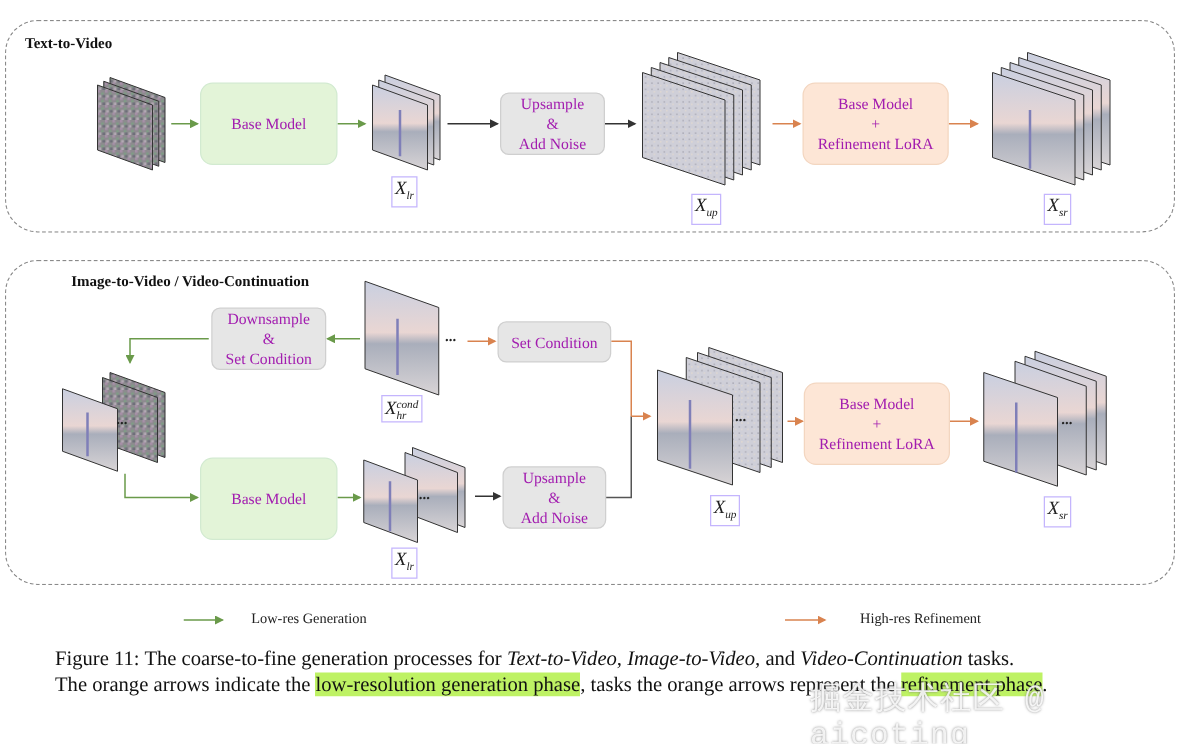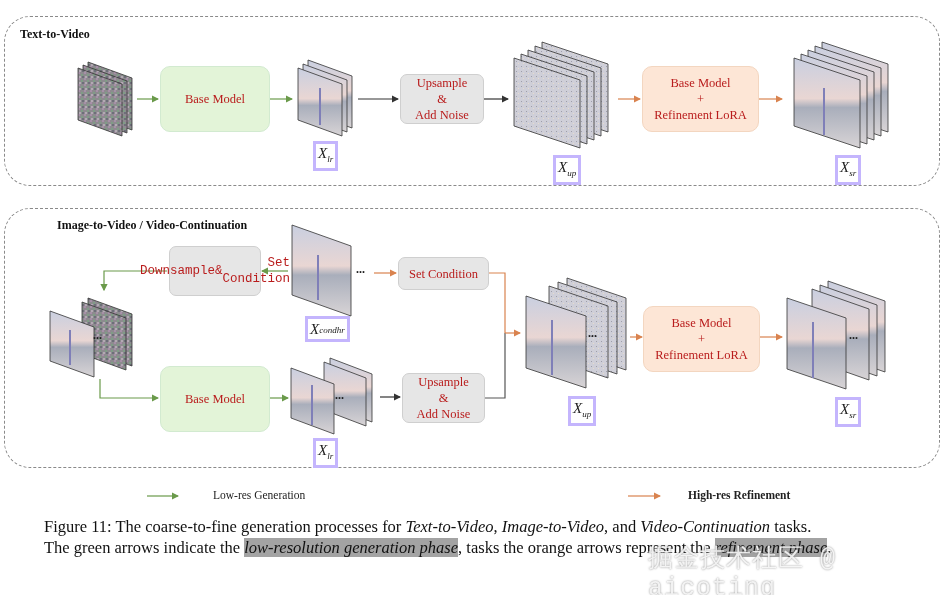--- a/index.html
+++ b/index.html
@@ -1,29 +1,29 @@
 <!DOCTYPE html>
 <html><head>
 <meta charset="utf-8">
 <style>
   html,body{margin:0;padding:0;background:#ffffff;}
   body{width:948px;height:595px;position:relative;overflow:hidden;font-family:"Liberation Serif",serif;color:#222;}
   .panel{position:absolute;border:1.5px dashed #8a8a8a;border-radius:26px;}
   .panel-title{position:absolute;font-weight:bold;font-size:12px;color:#111;}
-  .box{position:absolute;border-radius:10px;display:flex;align-items:center;justify-content:center;text-align:right;font-size:12.5px;line-height:16px;color:#b91c1c;}
+  .box{position:absolute;border-radius:10px;display:flex;align-items:center;justify-content:center;text-align:left;font-size:12.5px;line-height:16px;color:#a21caf;}
   .green{background:#e3f4d8;border:1px solid #d2ead0;}
   .gray{background:#e6e6e6;border:1px solid #cfcfcf;border-radius:7px;}
   .orange{background:#fde6d6;border:1px solid #f3d6c0;}
   svg.overlay{position:absolute;left:0;top:0;}
-  .lbl{position:absolute;font-style:italic;font-size:15px;background:#fff;border:3px solid #c4b5fd;padding:0 2px;line-height:18px;}
+  .lbl{position:absolute;font-style:italic;font-size:15px;background:#fff;border:1px solid #c4b5fd;padding:0 2px;line-height:18px;}
   .lbl sub,.lbl sup{font-size:9px;}
   .legend{position:absolute;font-size:11.5px;color:#222;}
   .caption{position:absolute;left:4px;top:516px;width:944px;font-size:16.5px;line-height:21px;color:#111;margin-left:40px;}
   .caption .it{font-style:italic;}
-  .caption .hl{background:#a3a3a3;font-style:italic;}
+  .caption .hl{background:#bef264;}
   .wm{position:absolute;left:648px;top:541px;font-family:Liberation Mono, monospace;font-size:25px;color:rgba(255,255,255,0.85);text-shadow:0 0 2px rgba(120,120,120,0.9);letter-spacing:1px;}
 </style>
 </head>
 <body>
 
 <div class="panel" style="left:4px;top:16px;width:934px;height:168px;"></div>
 <div class="panel-title" style="left:20px;top:27px;">Text-to-Video</div>
 
 <div class="panel" style="left:4px;top:208px;width:934px;height:258px;"></div>
 <div class="panel-title" style="left:20px;top:218px;margin-left:37px;">Image-to-Video / Video-Continuation</div>
@@ -162,21 +162,21 @@
 <div class="box orange" style="left:642px;top:66px;width:115px;height:64px;flex-direction:column;">
   <span>Base Model</span>
   <span>+</span>
   <span>Refinement LoRA</span>
 </div>
 
 <div class="lbl" style="left:313px;top:141px;"><span>X</span><sub>lr</sub></div>
 <div class="lbl" style="left:553px;top:155px;"><span>X</span><sub>up</sub></div>
 <div class="lbl" style="left:835px;top:155px;"><span>X</span><sub>sr</sub></div>
 
-<div class="box gray" style="left:169px;top:246px;width:90px;height:48px;flex-direction:row;font-family:Liberation Mono, monospace;">
+<div class="box gray" style="left:169px;top:246px;width:90px;height:48px;flex-direction:column;">
   <span>Downsample</span>
   <span>&amp;</span>
   <span>Set Condition</span>
 </div>
 <div class="box gray" style="left:398px;top:257px;width:89px;height:31px;">
   <span>Set Condition</span>
 </div>
 <div class="box green" style="left:160px;top:366px;width:108px;height:64px;">
   <span>Base Model</span>
 </div>
@@ -184,29 +184,29 @@
   <span>Upsample</span>
   <span>&amp;</span>
   <span>Add Noise</span>
 </div>
 <div class="box orange" style="left:643px;top:306px;width:115px;height:64px;flex-direction:column;">
   <span>Base Model</span>
   <span>+</span>
   <span>Refinement LoRA</span>
 </div>
 
-<div class="lbl" style="left:305px;top:316px;line-height:20px;"><span>X</span><span style="display:inline-flex;flex-direction:row;vertical-align:middle;font-size:9px;line-height:9px;">
+<div class="lbl" style="left:305px;top:316px;line-height:20px;"><span>X</span><span style="display:inline-flex;flex-direction:column;vertical-align:middle;font-size:9px;line-height:9px;">
       <span>cond</span>
       <span>hr</span>
     </span></div>
 <div class="lbl" style="left:313px;top:438px;"><span>X</span><sub>lr</sub></div>
 <div class="lbl" style="left:568px;top:396px;"><span>X</span><sub>up</sub></div>
 <div class="lbl" style="left:835px;top:397px;"><span>X</span><sub>sr</sub></div>
 
-<span class="legend" style="left:201px;top:489px;margin-left:12px;">Low-res Generation</span>
-<span class="legend" style="left:688px;top:489px;font-weight:bold;">High-res Refinement</span>
+<span class="legend" style="left:201px;top:489px;">Low-res Generation</span>
+<span class="legend" style="left:688px;top:489px;">High-res Refinement</span>
 
 <div class="caption">
   <div><span>Figure 11: The coarse-to-fine generation processes for </span><span class="it">Text-to-Video</span><span>, </span><span class="it">Image-to-Video</span><span>, and </span><span class="it">Video-Continuation</span><span> tasks.</span></div>
-  <div><span>The green arrows indicate the </span><span class="hl">low-resolution generation phase</span><span>, tasks the orange arrows represent the </span><span class="hl">refinement phase</span><span>.</span></div>
+  <div><span>The orange arrows indicate the </span><span class="hl">low-resolution generation phase</span><span>, tasks the orange arrows represent the </span><span class="hl">refinement phase</span><span>.</span></div>
 </div>
 
 <div class="wm">掘金技术社区 @ aicoting</div>
 
 </body></html>

